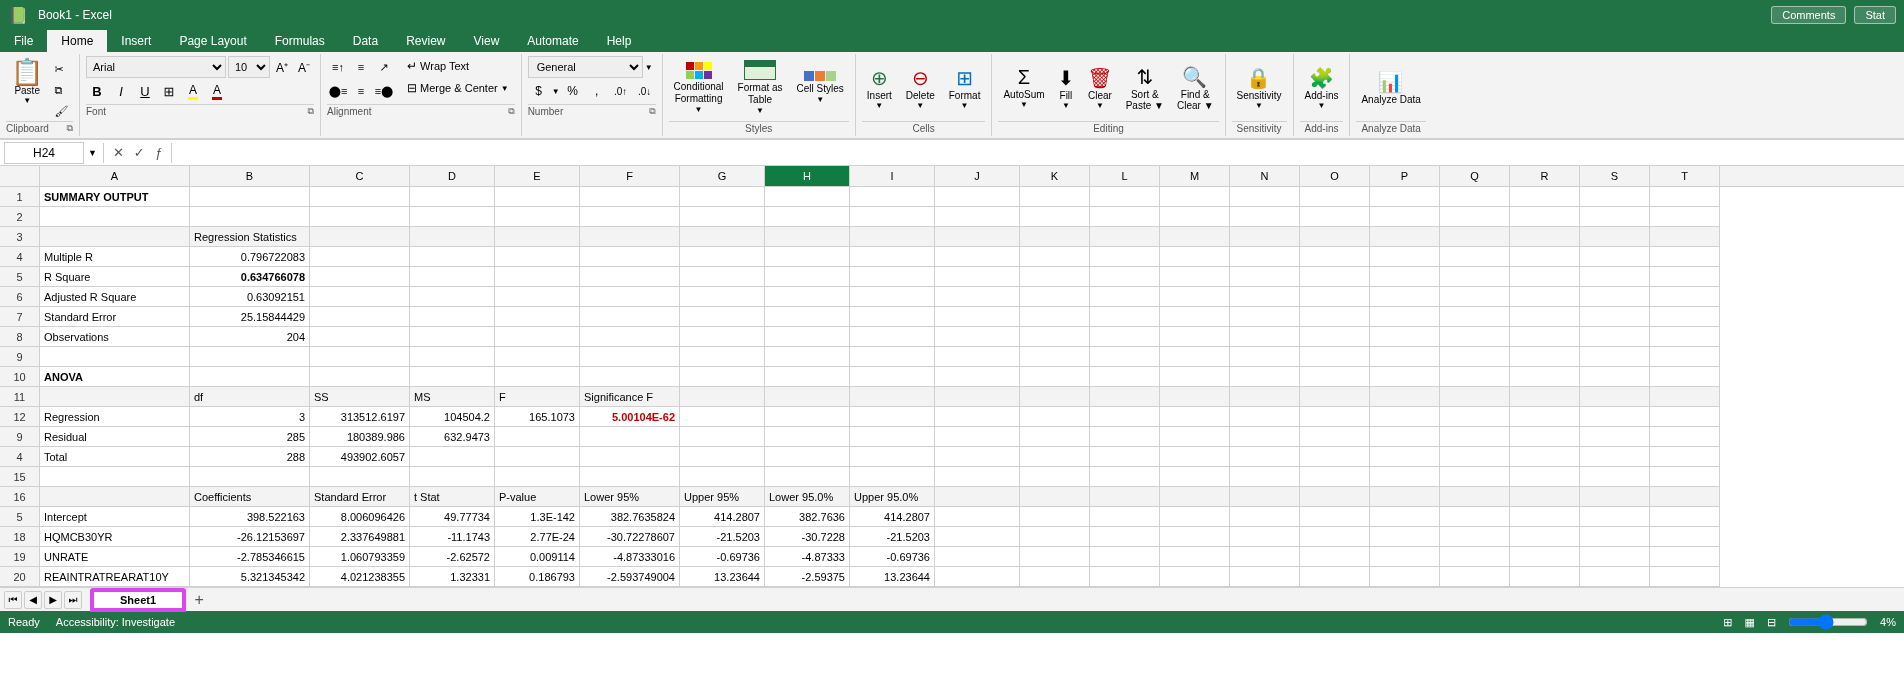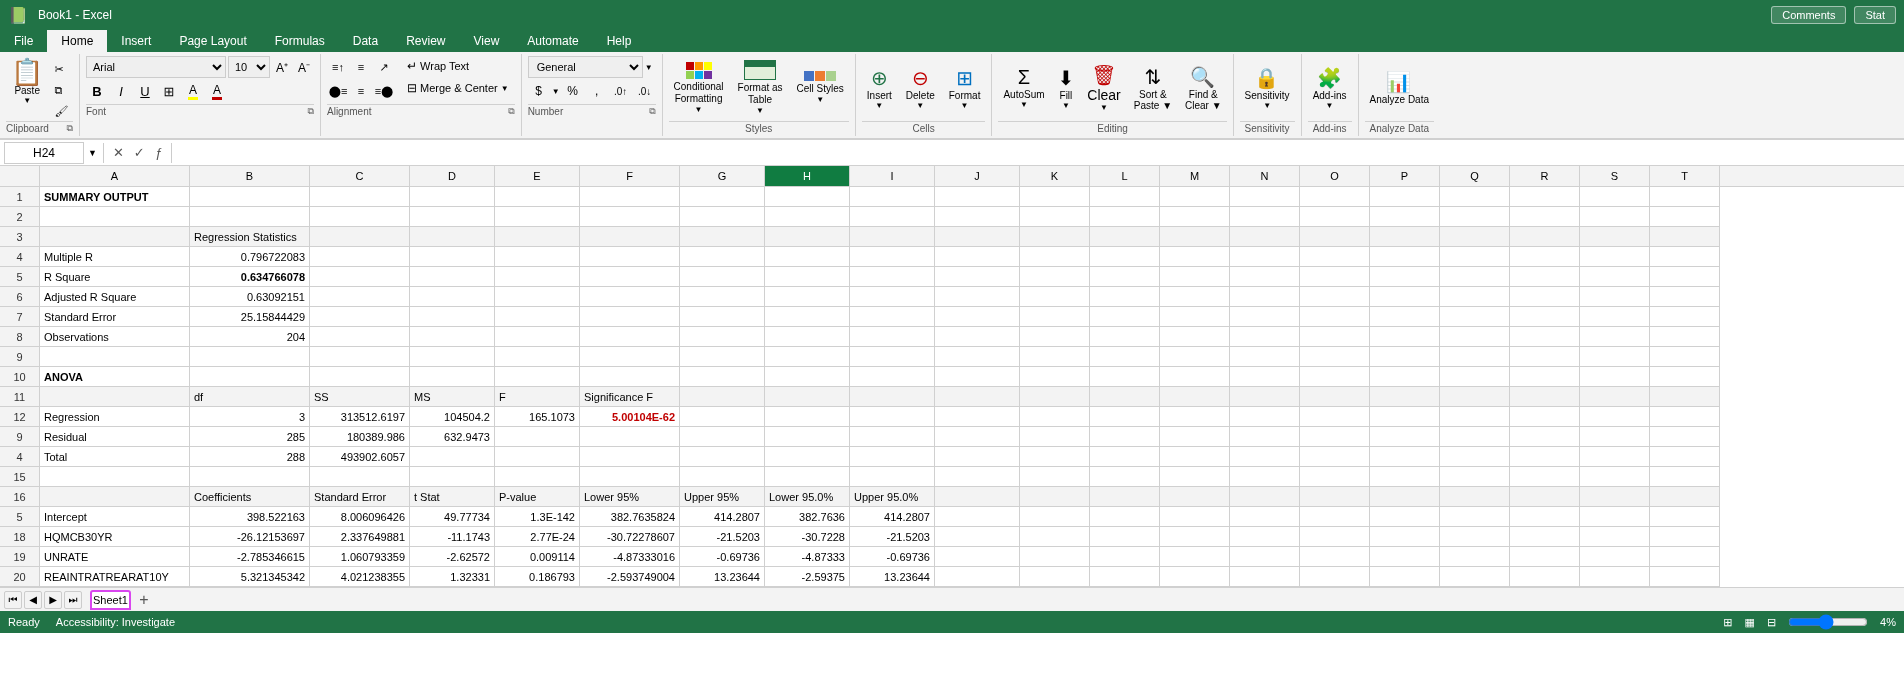--- a/index.html
+++ b/index.html
@@ -218,21 +218,21 @@
         <span style="font-size:10px;">AutoSum</span>
         <span style="font-size:8px;">▼</span>
       </div>
       <div style="display:flex;flex-direction:column;align-items:center;padding:3px 4px;cursor:pointer;border:1px solid transparent;border-radius:2px;">
         <span style="font-size:20px;">⬇</span>
         <span style="font-size:10px;">Fill</span>
         <span style="font-size:8px;">▼</span>
       </div>
       <div style="display:flex;flex-direction:column;align-items:center;padding:3px 4px;cursor:pointer;border:1px solid transparent;border-radius:2px;">
         <span style="font-size:20px;color:#c00000;">🗑</span>
-        <span style="font-size:14px;">Clear</span>
+        <span style="font-size:10px;">Clear</span>
         <span style="font-size:8px;">▼</span>
       </div>
       <div style="display:flex;flex-direction:column;align-items:center;padding:3px 4px;cursor:pointer;border:1px solid transparent;border-radius:2px;">
         <span style="font-size:20px;">⇅</span>
         <span style="font-size:10px;white-space:nowrap;">Sort &amp;</span>
         <span style="font-size:10px;white-space:nowrap;">Paste ▼</span>
       </div>
       <div style="display:flex;flex-direction:column;align-items:center;padding:3px 4px;cursor:pointer;border:1px solid transparent;border-radius:2px;">
         <span style="font-size:20px;">🔍</span>
         <span style="font-size:10px;white-space:nowrap;">Find &amp;</span>
@@ -785,21 +785,21 @@
     </div>
 </div>
 
 <div style="display:flex;align-items:center;background:#f3f3f3;border-top:1px solid #d0d0d0;padding:0 4px;height:24px;">
   <div style="display:flex;gap:2px;margin-right:8px;">
     <div style="width:18px;height:18px;display:flex;align-items:center;justify-content:center;cursor:pointer;border:1px solid #ccc;border-radius:2px;font-size:10px;">⏮</div>
     <div style="width:18px;height:18px;display:flex;align-items:center;justify-content:center;cursor:pointer;border:1px solid #ccc;border-radius:2px;font-size:10px;">◀</div>
     <div style="width:18px;height:18px;display:flex;align-items:center;justify-content:center;cursor:pointer;border:1px solid #ccc;border-radius:2px;font-size:10px;">▶</div>
     <div style="width:18px;height:18px;display:flex;align-items:center;justify-content:center;cursor:pointer;border:1px solid #ccc;border-radius:2px;font-size:10px;">⏭</div>
   </div>
-  <div style="padding:2px 1px;border:2px solid #d946ef;background:#fff;cursor:pointer;font-size:11px;margin-right:2px;border-radius:3px 3px 0 0;font-weight:normal;">Sheet1</div>
+  <div style="padding:2px 26px;border:4px solid #d946ef;background:#fff;cursor:pointer;font-size:11px;margin-right:2px;border-radius:3px 3px 0 0;font-weight:bold;">Sheet1</div>
   <div style="width:22px;height:20px;display:flex;align-items:center;justify-content:center;cursor:pointer;font-size:16px;color:#555;">+</div>
 </div>
 
 <div style="display:flex;align-items:center;justify-content:space-between;background:#217346;color:white;padding:2px 8px;height:22px;font-size:11px;">
   <div style="display:flex;gap:16px;">
     <span>Ready</span>
     <span>Accessibility: Investigate</span>
   </div>
   <div style="display:flex;gap:12px;align-items:center;">
     <span style="cursor:pointer;">⊞</span>

